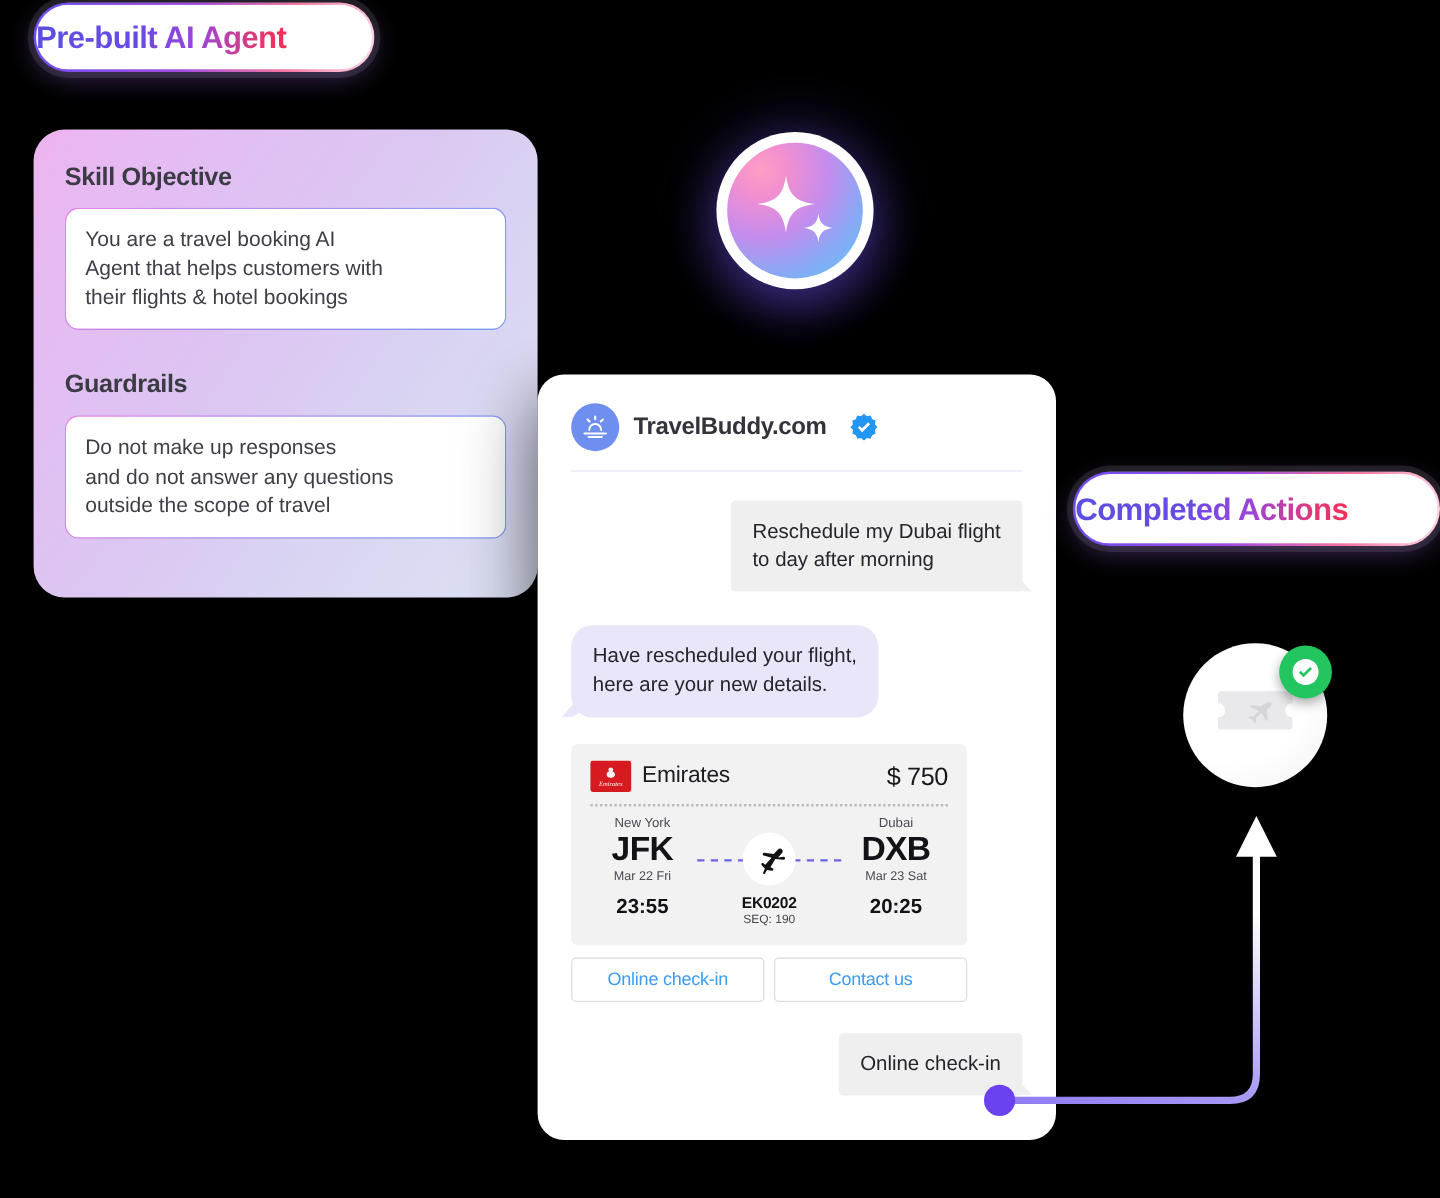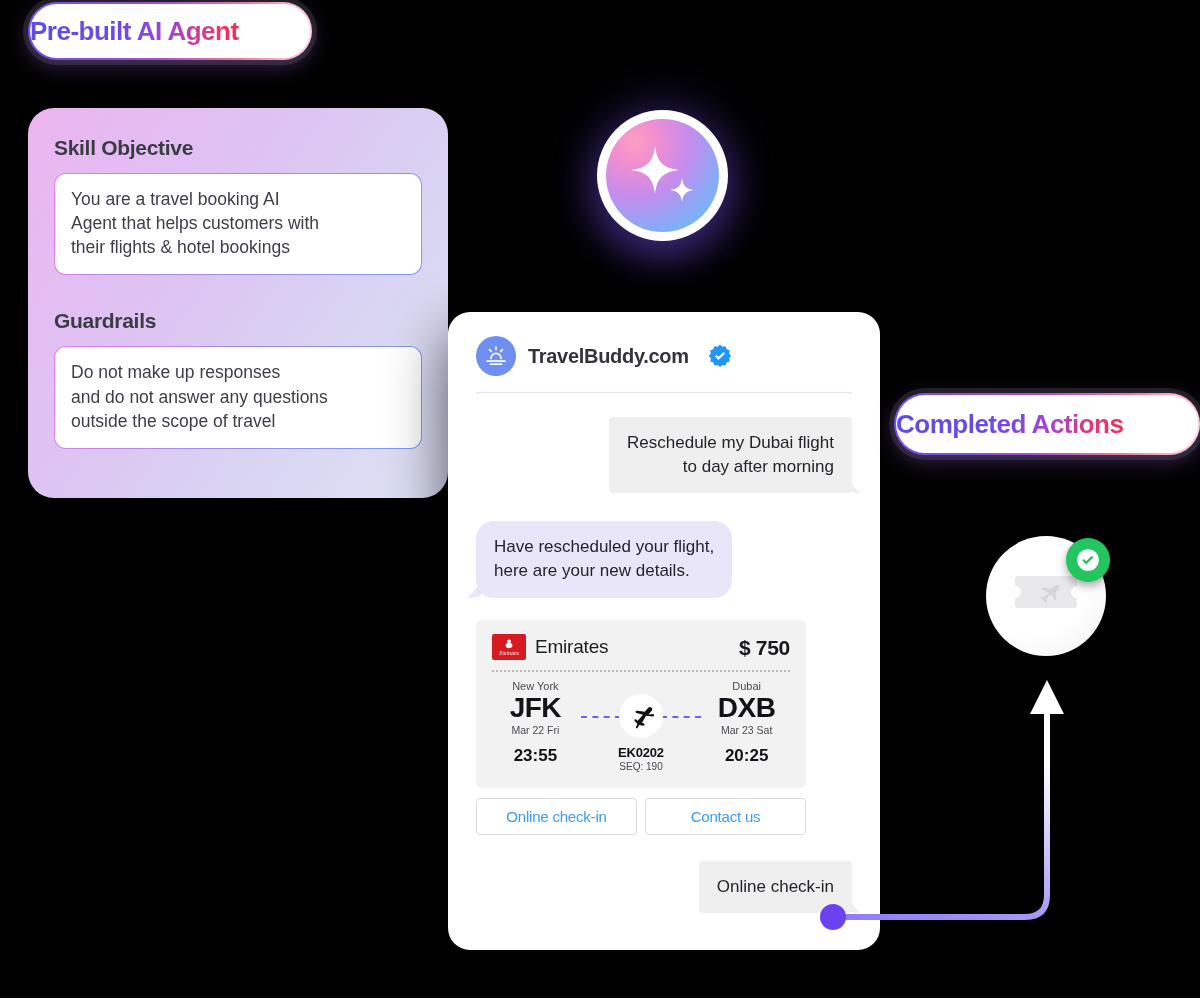--- a/index.html
+++ b/index.html
@@ -80,21 +80,20 @@
     display: flex; align-items: center; justify-content: center;
   }
   #brand-name { font-size: 20px; font-weight: 700; color: #33333b; letter-spacing: -0.3px; }
   #verified-badge { margin-left: 6px; display: flex; }
   #chat-divider { height: 1px; background: #e6e3f3; margin: 16px 0 0 0; }
 
   .msg { position: relative; max-width: 290px; font-size: 17px; line-height: 1.42; color: #24242b; }
   .msg-user {
     margin-left: auto; background: #efefef; border-radius: 4px;
     padding: 14px 18px 14px 18px;
-    text-align: right;
   }
   .msg-user::after {
     content:""; position:absolute; right:-8px; bottom:0;
     width: 20px; height: 22px; background: #efefef;
     border-bottom-left-radius: 16px;
     clip-path: polygon(0 0, 100% 100%, 0 100%);
   }
   .msg-bot {
     background: #e9e6fa; border-radius: 18px; padding: 14px 18px;
     margin-right: auto;
@@ -115,21 +114,21 @@
     padding: 14px 16px 16px 16px; width: 330px;
   }
   #ticket-top { display: flex; align-items: flex-end; justify-content: space-between; }
   #airline-block { display: flex; align-items: center; gap: 9px; }
   #airline-logo {
     width: 34px; height: 26px; background: #d71920; border-radius: 2px;
     display: flex; align-items: center; justify-content: center;
     overflow: hidden;
   }
   #airline-name { font-size: 19px; color: #1d1d22; letter-spacing: -0.2px; }
-  #ticket-price { font-size: 21px; font-weight: 700; color: #17171c; letter-spacing: -0.3px; }
+  #ticket-price { font-size: 21px; font-weight: 400; color: #17171c; letter-spacing: -0.3px; }
   #ticket-dots {
     height: 0; border-top: 2px dotted #b9b9bd; margin: 10px 0 8px 0;
   }
   #ticket-body { display: flex; align-items: flex-start; justify-content: space-between; position: relative; }
   .leg { text-align: center; width: 92px; }
   .leg-city { font-size: 11px; color: #4a4a52; }
   .leg-code { font-size: 28px; font-weight: 700; color: #121217; letter-spacing: -0.5px; line-height: 1.15; }
   .leg-date { font-size: 10.5px; color: #4a4a52; }
   .leg-time { font-size: 17px; font-weight: 700; color: #121217; margin-top: 10px; }
   #ticket-mid { width: 132px; text-align: center; position: relative; padding-top: 14px; }

